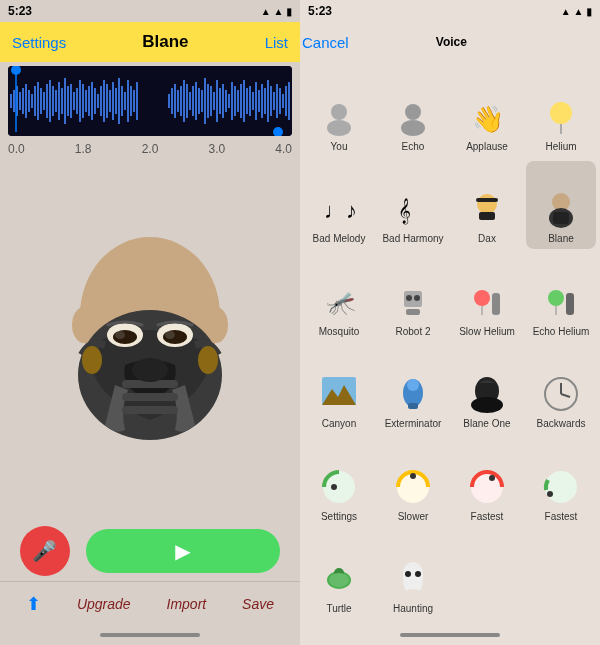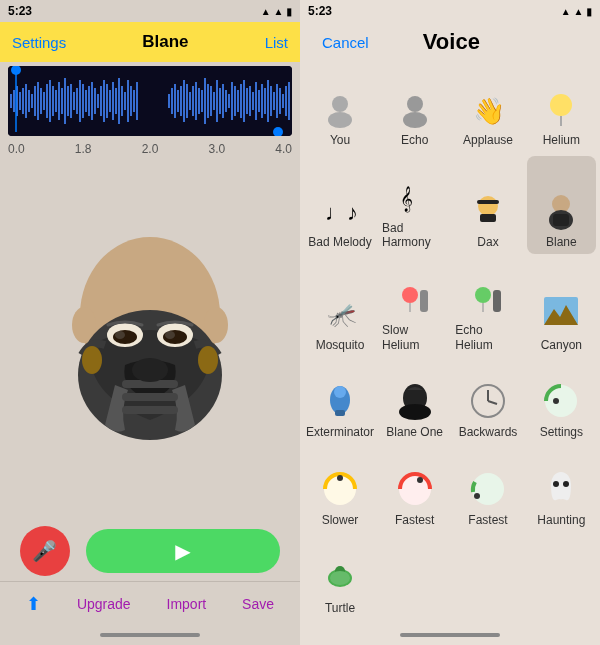--- a/index.html
+++ b/index.html
@@ -115,23 +115,24 @@
     }
     .bottom-bar {
       height: 44px;
       display: flex;
       align-items: center;
       justify-content: space-around;
       padding: 0 8px;
       border-top: 1px solid #c0b8b0;
     }
     .bottom-btn {
-      color: #a21caf;
+      color: #7f1d1d;
       font-size: 14px;
       cursor: pointer;
+      font-style: italic;
     }
     .share-icon { font-size: 18px; color: #007aff; }
     .home-indicator-left {
       height: 20px;
       display: flex;
       align-items: center;
       justify-content: center;
     }
     .home-bar {
       width: 100px;
@@ -157,24 +158,24 @@
       padding: 0 8px;
       font-size: 12px;
       font-weight: 600;
     }
     .right-nav-bar {
       height: 40px;
       background: #e8e0d8;
       display: flex;
       align-items: center;
       justify-content: space-between;
-      padding: 0 22px;
+      padding: 0 2px;
     }
     .right-nav-title {
-      font-size: 22px;
+      font-size: 12px;
       font-weight: 600;
       color: #000;
       flex: 1;
       text-align: center;
     }
     .voice-grid {
       flex: 1;
       overflow-y: auto;
       padding: 6px 4px;
       display: grid;
@@ -198,22 +199,23 @@
     .voice-icon {
       width: 44px;
       height: 44px;
       display: flex;
       align-items: center;
       justify-content: center;
       font-size: 28px;
       margin-bottom: 2px;
     }
     .voice-label {
-      font-size: 12px;
+      font-size: 10px;
       color: #333;
+      text-align: center;
       line-height: 1.2;
     }
     .home-indicator-right {
       height: 20px;
       display: flex;
       align-items: center;
       justify-content: center;
     }
   </style>
 </head>
@@ -499,20 +501,31 @@
         <div class="voice-icon">
           <svg width="38" height="38" viewBox="0 0 38 38">
             <text x="6" y="28" font-size="24">🦟</text>
           </svg>
         </div>
         <div class="voice-label">Mosquito</div>
       </div>
       <div class="voice-item">
         <div class="voice-icon">
           <svg width="38" height="38" viewBox="0 0 38 38">
+            <rect x="10" y="8" width="18" height="16" rx="2" fill="#aaa"></rect>
+            <circle cx="15" cy="15" r="3" fill="#444"></circle>
+            <circle cx="23" cy="15" r="3" fill="#444"></circle>
+            <rect x="12" y="26" width="14" height="6" rx="2" fill="#888"></rect>
+          </svg>
+        </div>
+        <div class="voice-label">Robot 2</div>
+      </div>
+      <div class="voice-item">
+        <div class="voice-icon">
+          <svg width="38" height="38" viewBox="0 0 38 38">
             <circle cx="14" cy="15" r="8" fill="#ff6666"></circle>
             <line x1="14" y1="23" x2="14" y2="32" stroke="#aaa" stroke-width="1.5"></line>
             <rect x="24" y="10" width="8" height="22" rx="3" fill="#888"></rect>
           </svg>
         </div>
         <div class="voice-label">Slow Helium</div>
       </div>
       <div class="voice-item">
         <div class="voice-icon">
           <svg width="38" height="38" viewBox="0 0 38 38">
@@ -594,40 +607,40 @@
       </div>
       <div class="voice-item">
         <div class="voice-icon">
           <svg width="38" height="38" viewBox="0 0 38 38">
             <circle cx="19" cy="19" r="16" fill="#e8f5e9"></circle>
             <path d="M4 22 A15 15 0 0 1 6 12" fill="none" stroke="#4caf50" stroke-width="4"></path>
             <circle cx="8" cy="26" r="3" fill="#333"></circle>
           </svg>
         </div>
         <div class="voice-label">Fastest</div>
+      </div>
+      <div class="voice-item">
+        <div class="voice-icon">
+          <svg width="38" height="38" viewBox="0 0 38 38">
+            <ellipse cx="19" cy="20" rx="12" ry="9" fill="#4caf50"></ellipse>
+            <circle cx="19" cy="13" r="5" fill="#388e3c"></circle>
+            <ellipse cx="19" cy="20" rx="10" ry="7" fill="#66bb6a"></ellipse>
+          </svg>
+        </div>
+        <div class="voice-label">Turtle</div>
       </div>
       <div class="voice-item">
         <div class="voice-icon">
           <svg width="38" height="38" viewBox="0 0 38 38">
             <ellipse cx="19" cy="14" rx="10" ry="12" fill="#eee"></ellipse>
             <path d="M9 14 Q9 32 14 30 Q19 28 19 30 Q19 28 24 30 Q29 32 29 14Z" fill="#eee"></path>
             <circle cx="14" cy="14" r="3" fill="#222"></circle>
             <circle cx="24" cy="14" r="3" fill="#222"></circle>
           </svg>
         </div>
         <div class="voice-label">Haunting</div>
       </div>
-      <div class="voice-item">
-        <div class="voice-icon">
-          <svg width="38" height="38" viewBox="0 0 38 38">
-            <ellipse cx="19" cy="20" rx="12" ry="9" fill="#4caf50"></ellipse>
-            <circle cx="19" cy="13" r="5" fill="#388e3c"></circle>
-            <ellipse cx="19" cy="20" rx="10" ry="7" fill="#66bb6a"></ellipse>
-          </svg>
-        </div>
-        <div class="voice-label">Turtle</div>
-      </div>
     </div>
 
   <div class="home-indicator-right">
     <div class="home-bar"></div>
   </div>
 </div>
 
 </body></html>

